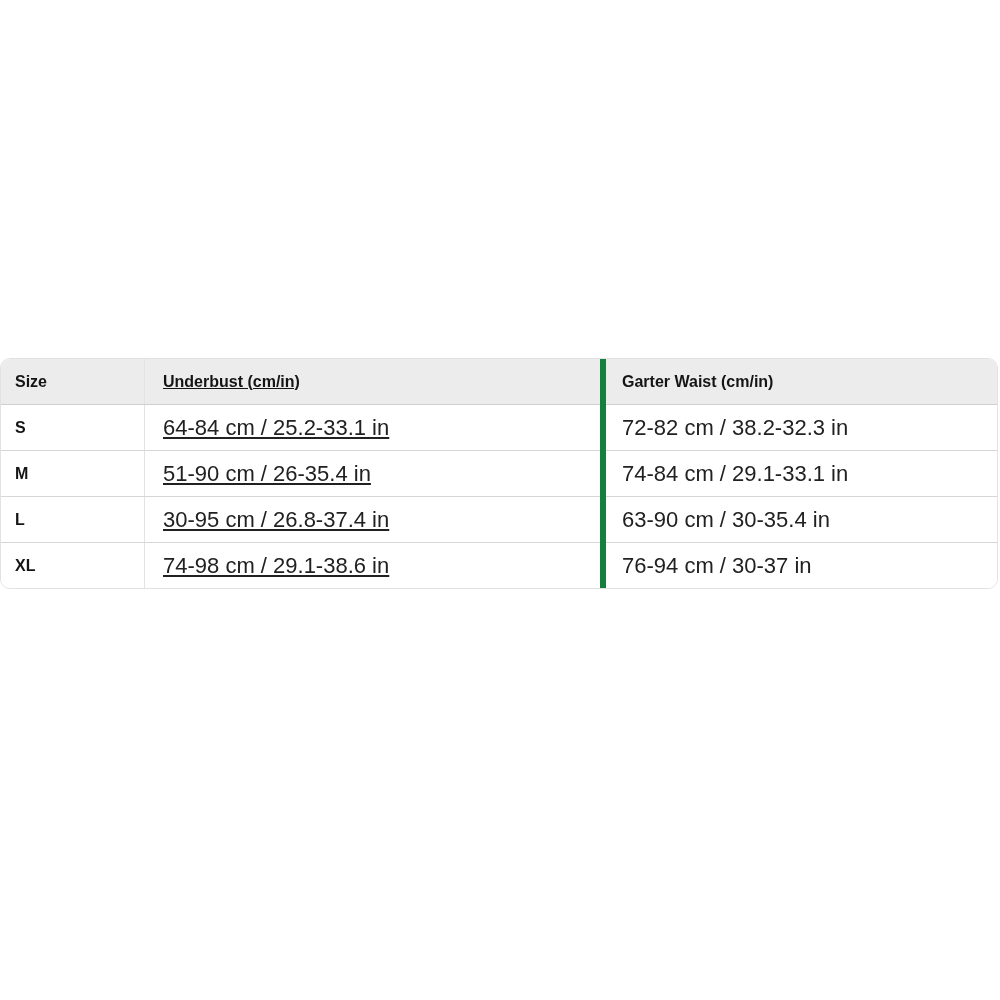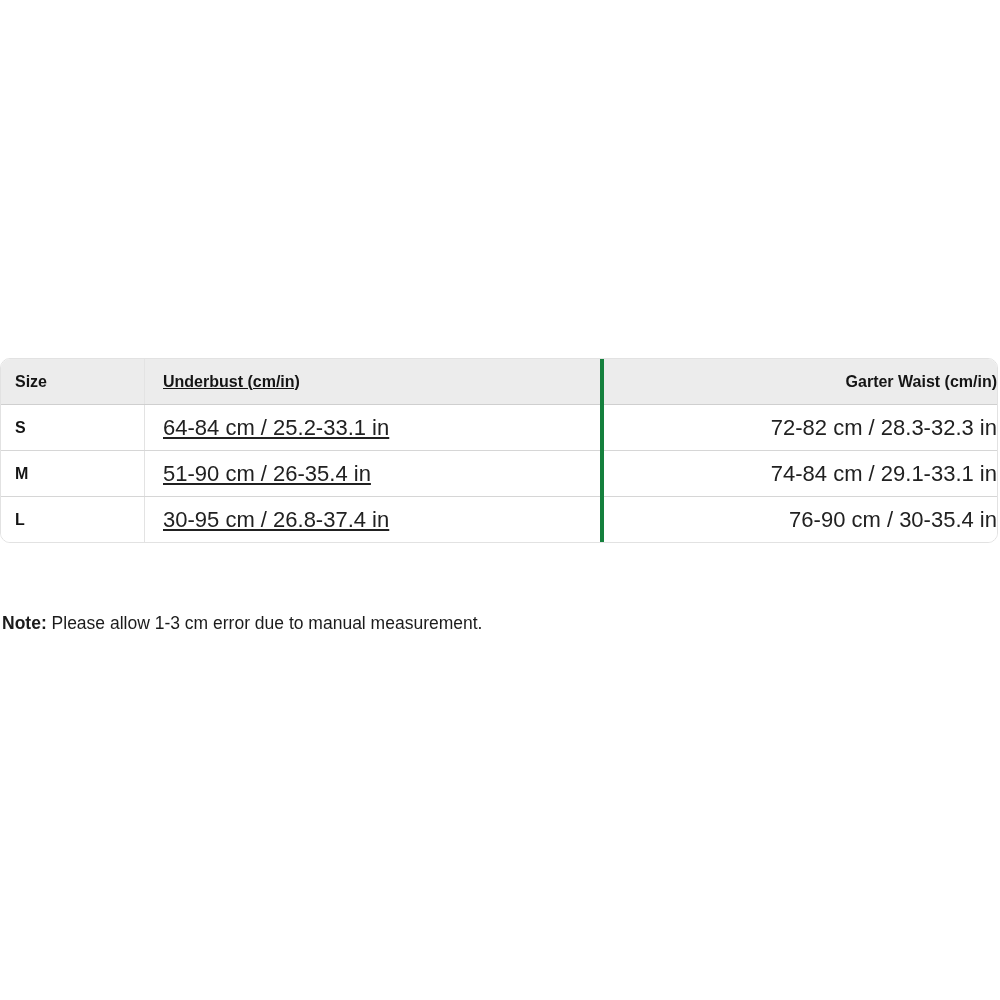--- a/index.html
+++ b/index.html
@@ -49,21 +49,21 @@
   }
   .tr.body-row .td {
     background: #ffffff;
     border-bottom: 1px solid #d6d6d6;
   }
   .tr.body-row:last-child .td {
     border-bottom: none;
   }
   .col-size  { width: 129px; padding-left: 14px; }
   .col-under { width: 437px; padding-left: 18px; border-left: 1px solid #e3e3e3; text-decoration: underline; }
-  .col-waist { padding-left: 16px; border-left: 4px solid #15803d; text-align: right; }
+  .col-waist { padding-left: 16px; border-left: 6px solid #15803d; }
   .td.col-size { font-weight: 700; color: #141414; }
   .td.col-under, .td.col-waist { color: #212121; font-size: 22px; }
   .note {
     position: absolute;
     top: 610px;
     left: 2px;
     font-size: 17.5px;
     line-height: 26px;
     color: #1c1c1c;
   }
@@ -79,36 +79,38 @@
 
       <div class="tr head">
         <div class="th col-size">Size</div>
         <div class="th col-under">Underbust (cm/in)</div>
         <div class="th col-waist">Garter Waist (cm/in)</div>
       </div>
 
       <div class="tr body-row">
         <div class="td col-size">S</div>
         <div class="td col-under">64-84 cm / 25.2-33.1 in</div>
-        <div class="td col-waist">72-82 cm / 28.3-32.3 in</div>
+        <div class="td col-waist">72-82 cm / 38.2-32.3 in</div>
       </div>
 
       <div class="tr body-row">
         <div class="td col-size">M</div>
         <div class="td col-under">51-90 cm / 26-35.4 in</div>
         <div class="td col-waist">74-84 cm / 29.1-33.1 in</div>
       </div>
 
       <div class="tr body-row">
         <div class="td col-size">L</div>
         <div class="td col-under">30-95 cm / 26.8-37.4 in</div>
-        <div class="td col-waist">76-90 cm / 30-35.4 in</div>
+        <div class="td col-waist">63-90 cm / 30-35.4 in</div>
       </div>
 
+      <div class="tr body-row">
+        <div class="td col-size">XL</div>
+        <div class="td col-under">74-98 cm / 29.1-38.6 in</div>
+        <div class="td col-waist">76-94 cm / 30-37 in</div>
+      </div>
 
     </div>
   </div>
 
-  <div class="note">
-    <span class="note-label">Note:</span><span> Please allow 1-3 cm error due to manual measurement.</span>
-  </div>
 
 </div>
 
 </body></html>

